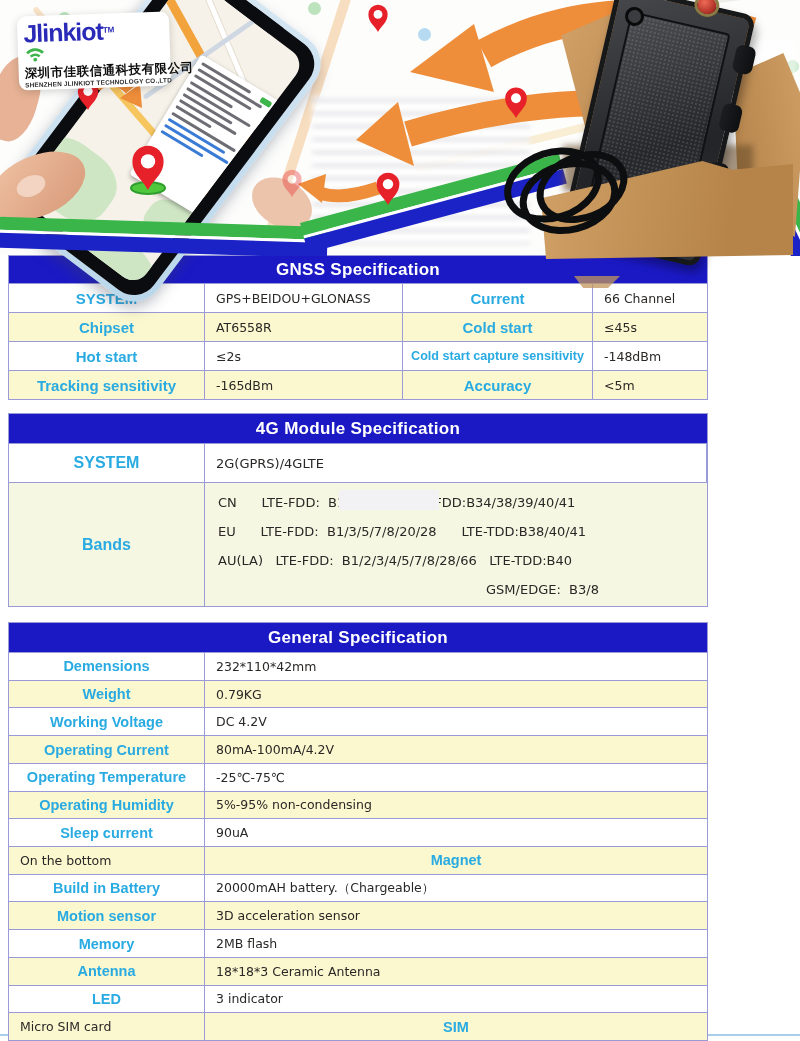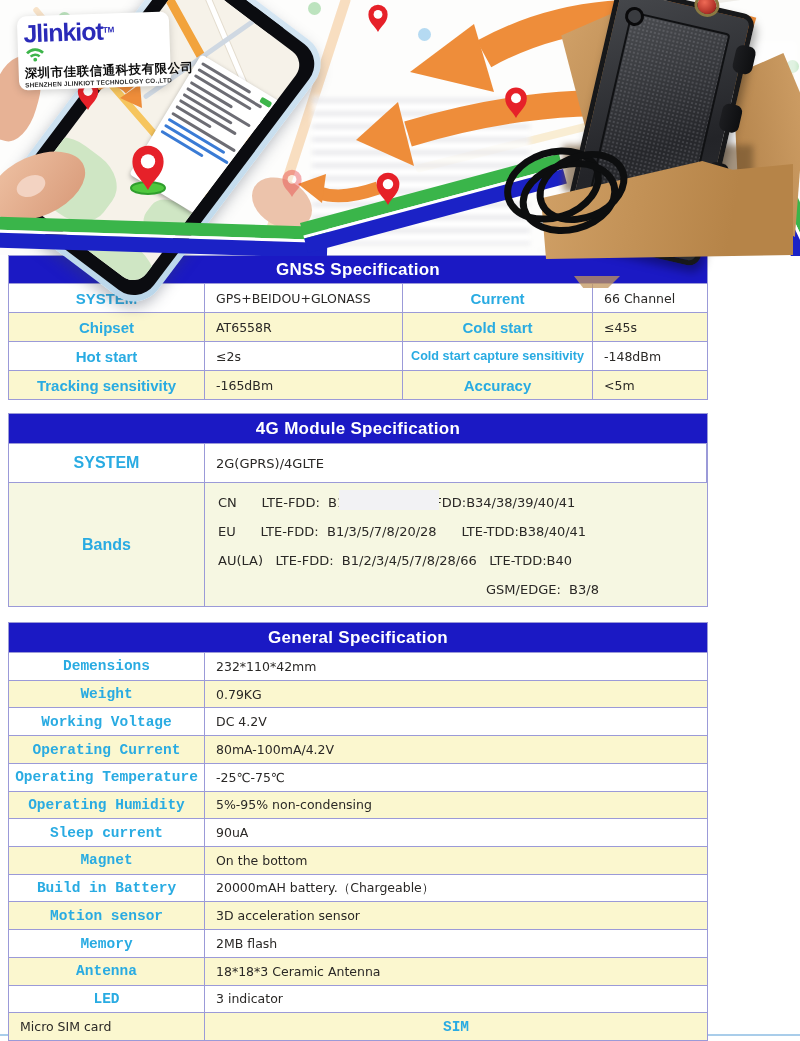--- a/index.html
+++ b/index.html
@@ -127,21 +127,21 @@
   .row-bands{grid-template-columns:196px 1fr;height:123px;background:#f6f7e2;}
   .row-bands .lbl{font-size:16px;}
   .bands-cell{display:block;padding:5px 0 0 13px;}
   .bline{position:static;height:29px;line-height:29px;white-space:pre;color:#2a2826;font-size:13px;
          font-family:"DejaVu Sans","Liberation Sans",sans-serif;}
   .bline.indent{padding-left:268px;}
   .redact{position:absolute;left:330px;top:46px;width:100px;height:20px;background:#f2f2f4;}
   .g-gen{top:622px;}
   .g-gen .thead{height:29px;}
   .g-gen .grow{grid-template-columns:196px 1fr;height:26.72px;}
-  .g-gen .lbl{font-size:14.5px;font-family:Liberation Mono, monospace;}
+  .g-gen .lbl{font-size:14.5px;}
   .g-gen .grow:nth-child(odd){background:#fbf7cf;}
   .bottomline{position:absolute;left:0;top:1034px;width:800px;height:2px;background:#a9cdea;}
 </style>
 </head>
 <body>
 
 <div class="page">
 
   <div class="hero">
     <div class="mapbg">
@@ -360,22 +360,22 @@
     </div>
     <div class="grow">
       <div class="cell lbl">Operating Humidity</div>
       <div class="cell val">5%-95% non-condensing</div>
     </div>
     <div class="grow">
       <div class="cell lbl">Sleep current</div>
       <div class="cell val">90uA</div>
     </div>
     <div class="grow">
+      <div class="cell val">On the bottom</div>
       <div class="cell lbl">Magnet</div>
-      <div class="cell val">On the bottom</div>
     </div>
     <div class="grow">
       <div class="cell lbl">Build in Battery</div>
       <div class="cell val">20000mAH battery.（Chargeable）</div>
     </div>
     <div class="grow">
       <div class="cell lbl">Motion sensor</div>
       <div class="cell val">3D acceleration sensor</div>
     </div>
     <div class="grow">

